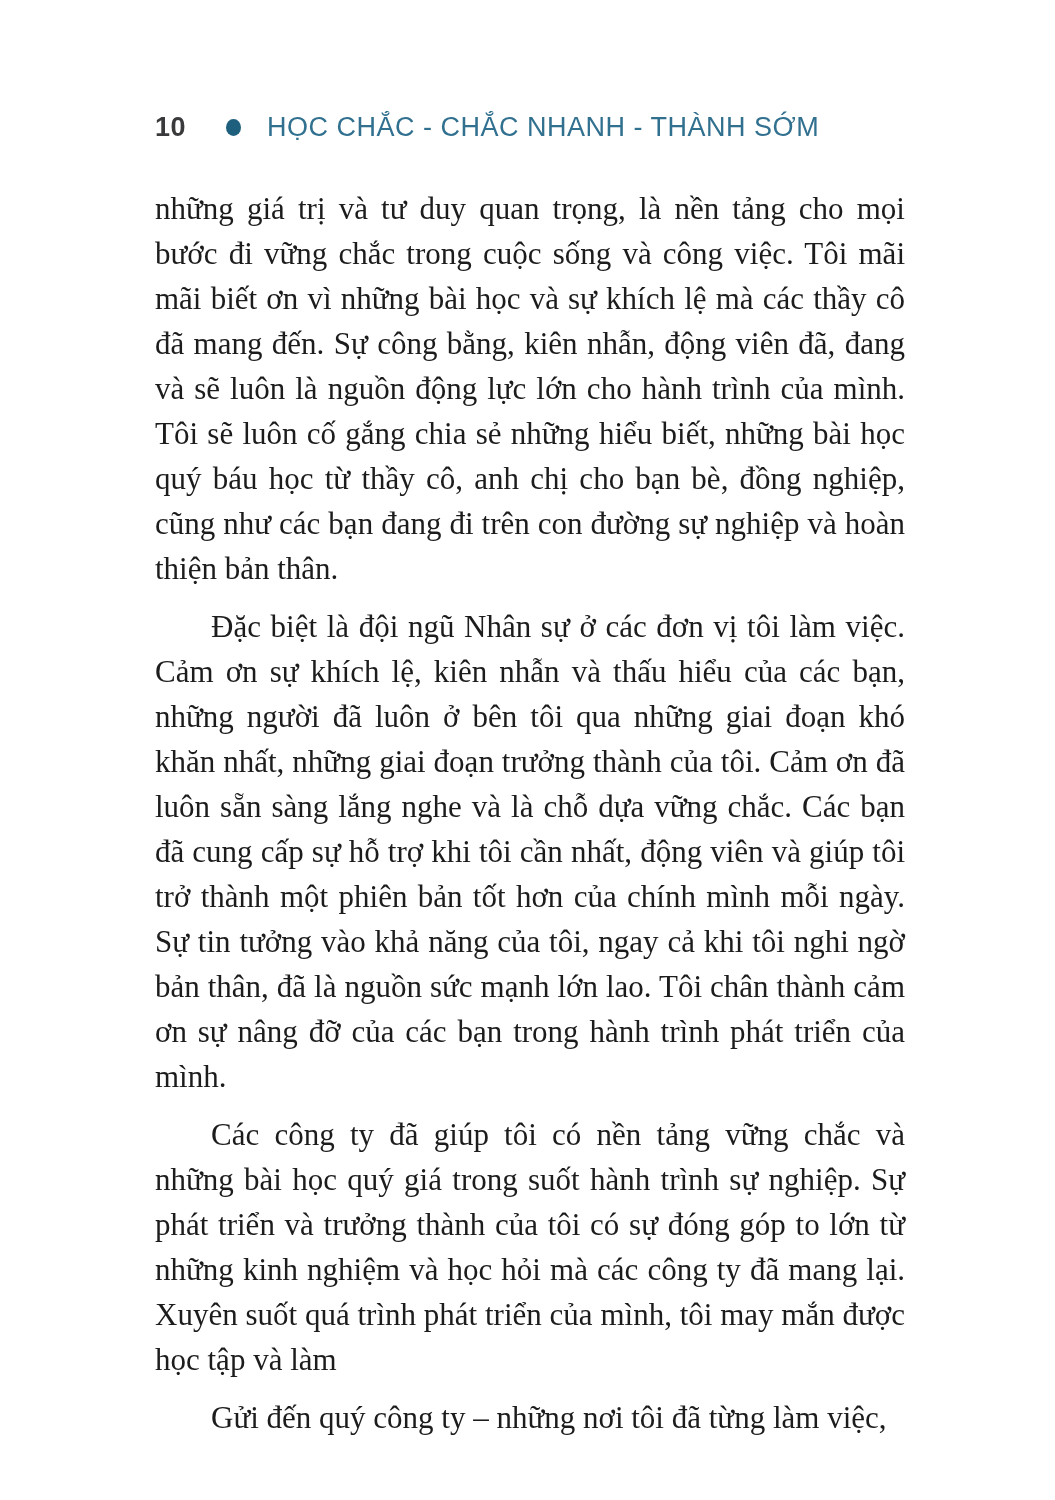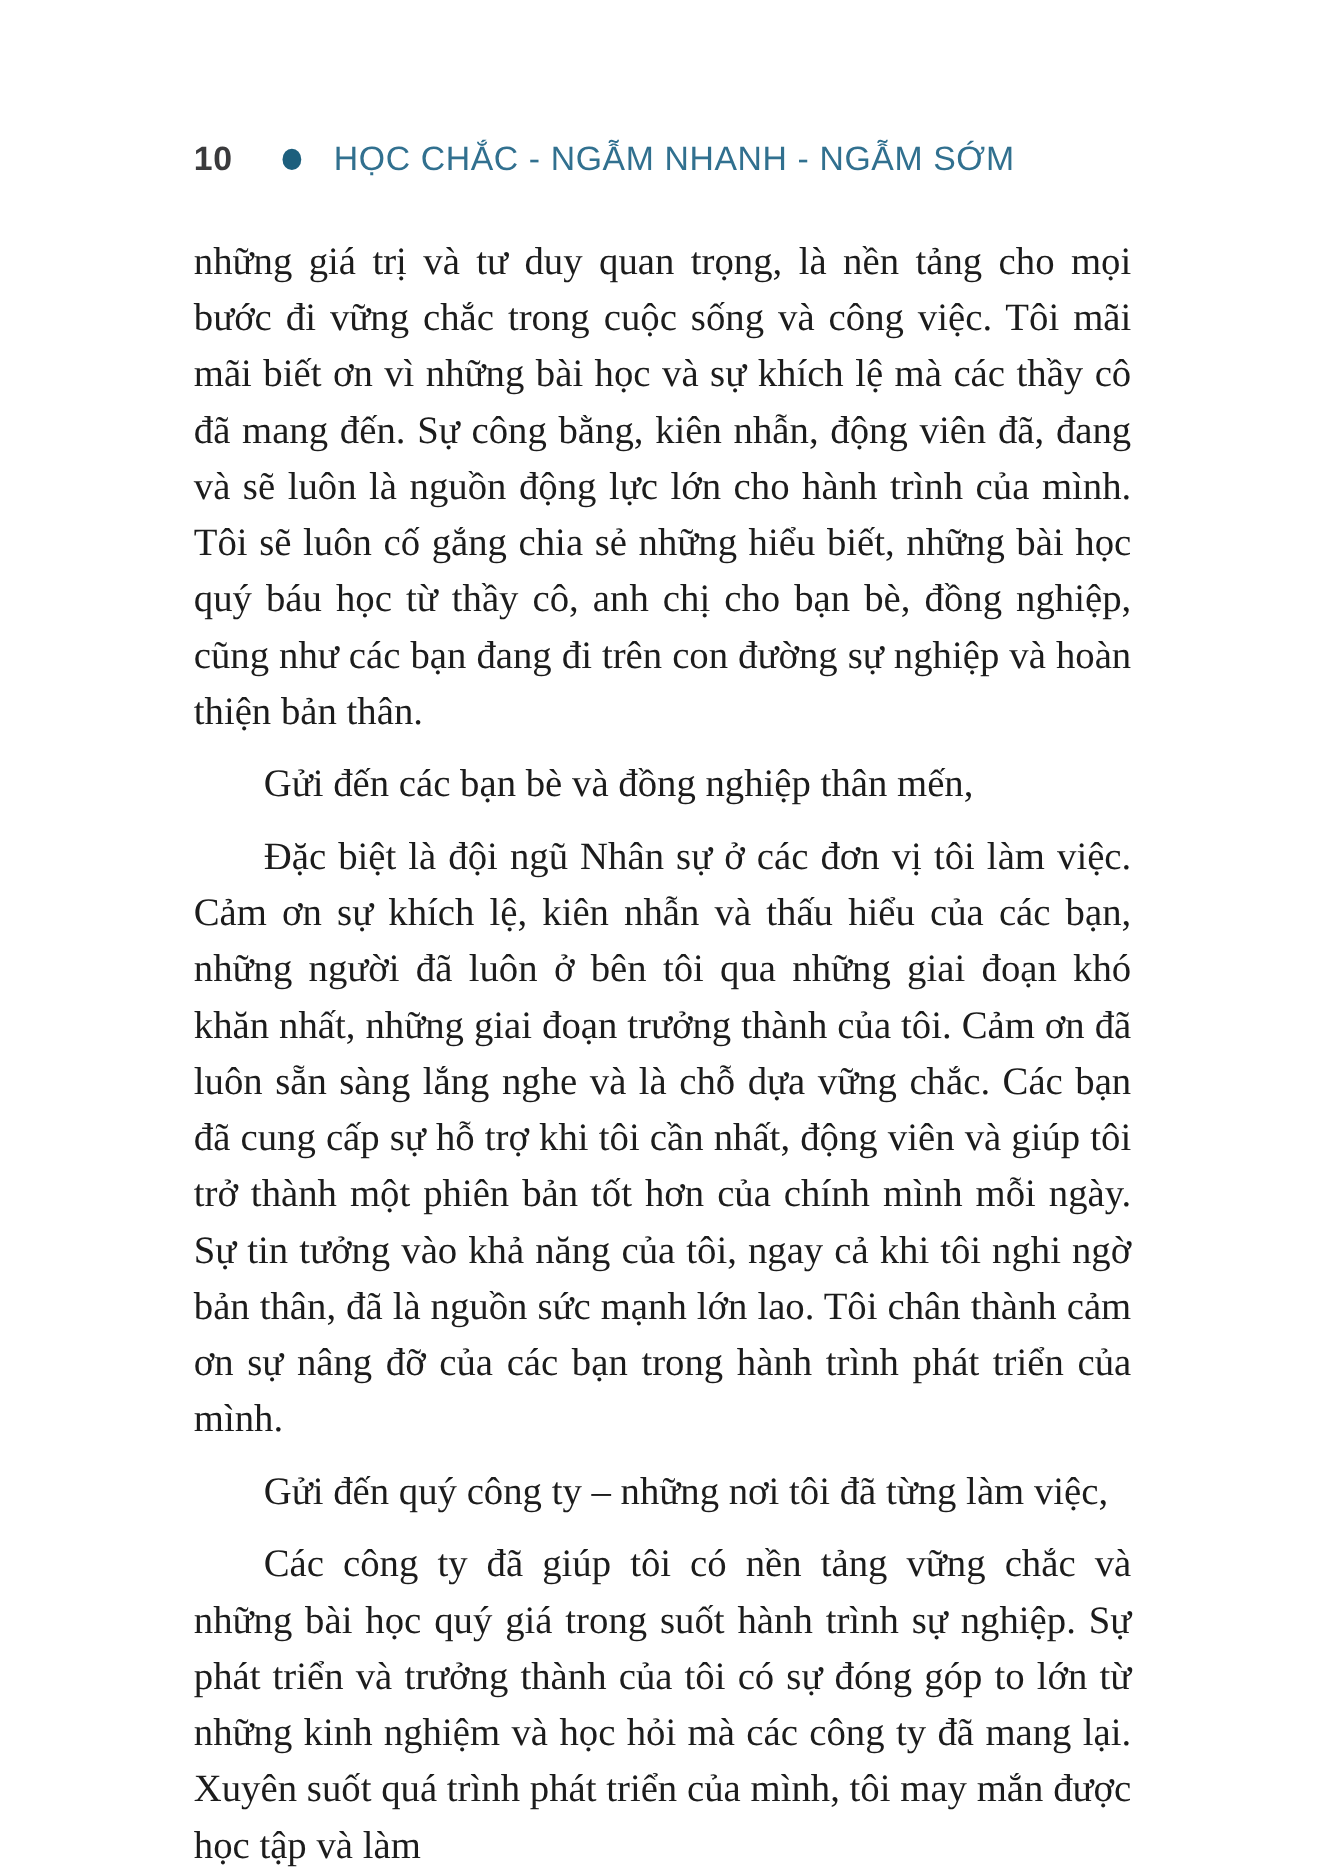--- a/index.html
+++ b/index.html
@@ -67,24 +67,23 @@
   }
 </style>
 </head>
 <body>
 
 <div class="page">
 
   <div class="running-header">
     <span class="page-number">10</span>
     <span class="header-bullet"></span>
-    <span class="header-title">HỌC CHẮC - NGẪM NHANH - NGẪM SỚM</span>
+    <span class="header-title">HỌC CHẮC - CHẮC NHANH - THÀNH SỚM</span>
   </div>
 
   <div class="body-text">
     <p>những giá trị và tư duy quan trọng, là nền tảng cho mọi bước đi vững chắc trong cuộc sống và công việc. Tôi mãi mãi biết ơn vì những bài học và sự khích lệ mà các thầy cô đã mang đến. Sự công bằng, kiên nhẫn, động viên đã, đang và sẽ luôn là nguồn động lực lớn cho hành trình của mình. Tôi sẽ luôn cố gắng chia sẻ những hiểu biết, những bài học quý báu học từ thầy cô, anh chị cho bạn bè, đồng nghiệp, cũng như các bạn đang đi trên con đường sự nghiệp và hoàn thiện bản thân.</p>
-    <p class="indent">Gửi đến các bạn bè và đồng nghiệp thân mến,</p>
     <p class="indent">Đặc biệt là đội ngũ Nhân sự ở các đơn vị tôi làm việc. Cảm ơn sự khích lệ, kiên nhẫn và thấu hiểu của các bạn, những người đã luôn ở bên tôi qua những giai đoạn khó khăn nhất, những giai đoạn trưởng thành của tôi. Cảm ơn đã luôn sẵn sàng lắng nghe và là chỗ dựa vững chắc. Các bạn đã cung cấp sự hỗ trợ khi tôi cần nhất, động viên và giúp tôi trở thành một phiên bản tốt hơn của chính mình mỗi ngày. Sự tin tưởng vào khả năng của tôi, ngay cả khi tôi nghi ngờ bản thân, đã là nguồn sức mạnh lớn lao. Tôi chân thành cảm ơn sự nâng đỡ của các bạn trong hành trình phát triển của mình.</p>
+    <p class="indent">Các công ty đã giúp tôi có nền tảng vững chắc và những bài học quý giá trong suốt hành trình sự nghiệp. Sự phát triển và trưởng thành của tôi có sự đóng góp to lớn từ những kinh nghiệm và học hỏi mà các công ty đã mang lại. Xuyên suốt quá trình phát triển của mình, tôi may mắn được học tập và làm</p>
     <p class="indent">Gửi đến quý công ty – những nơi tôi đã từng làm việc,</p>
-    <p class="indent">Các công ty đã giúp tôi có nền tảng vững chắc và những bài học quý giá trong suốt hành trình sự nghiệp. Sự phát triển và trưởng thành của tôi có sự đóng góp to lớn từ những kinh nghiệm và học hỏi mà các công ty đã mang lại. Xuyên suốt quá trình phát triển của mình, tôi may mắn được học tập và làm</p>
   </div>
 
 </div>
 
 </body></html>

